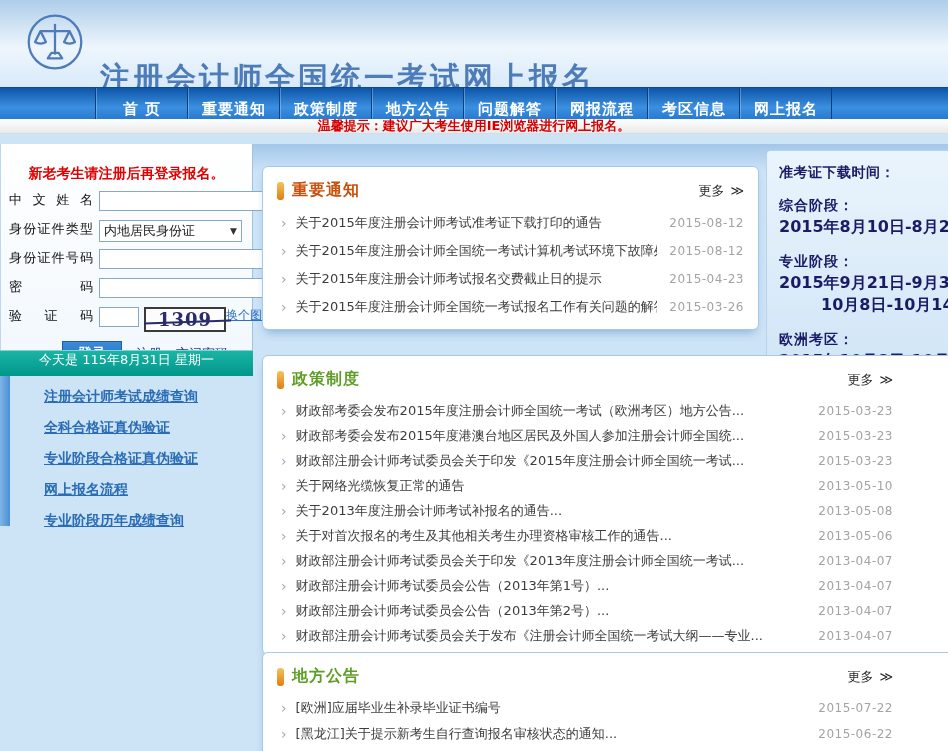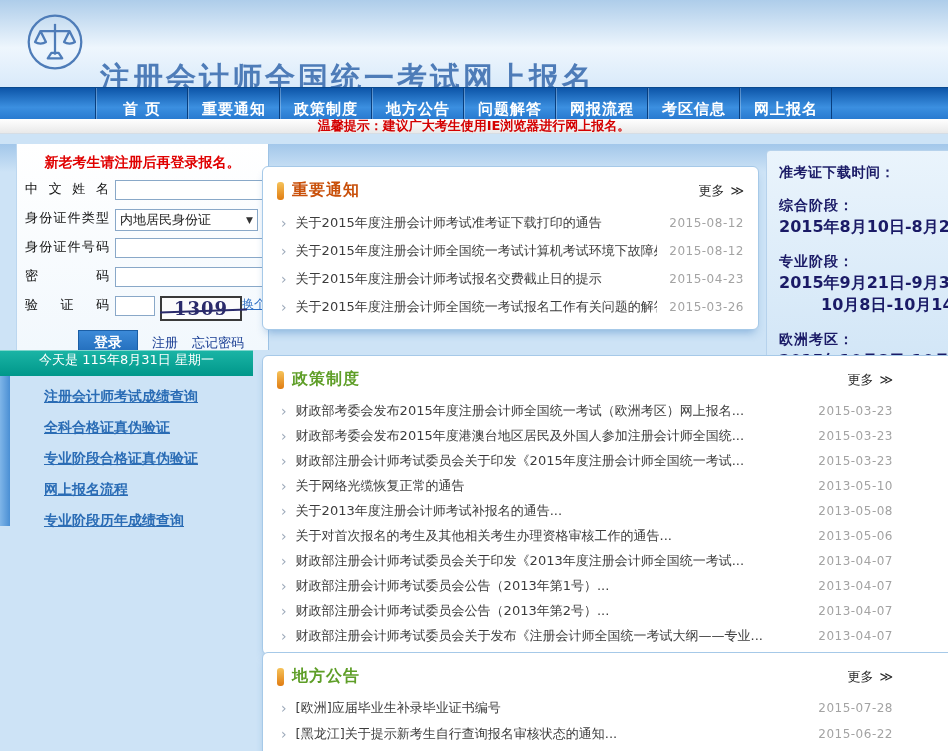--- a/index.html
+++ b/index.html
@@ -37,24 +37,24 @@
     position:absolute;left:0;top:119px;width:948px;height:15px;
     background:linear-gradient(180deg,#ffffff,#e9e9e9);
     border-bottom:1px solid #d5dde5;box-sizing:border-box;
     display:flex;align-items:center;justify-content:center;
     color:#d40000;font-size:13px;font-weight:bold;
   }
   .bgband{position:absolute;left:0;top:144px;width:948px;height:28px;
     background:linear-gradient(180deg,#a3c7ea,#cde3f6);}
   
   .login-panel{
-    position:absolute;left:16px;top:144px;width:253px;height:206px;box-sizing:border-box;
+    position:absolute;left:0;top:144px;width:253px;height:206px;box-sizing:border-box;
     background:linear-gradient(180deg,#ffffff 0%,#f2f8fd 100%);
     border-right:1px solid #9ec3e5;border-left:1px solid #bcd7ef;
-    padding-top:10px;
+    padding-top:21px;
   }
   .login-notice{text-align:center;color:#e00000;font-weight:bold;font-size:14px;margin-bottom:8px;}
   .frow{display:flex;align-items:flex-start;margin:0 10px 7px 8px;height:22px;}
   .flabel{
     width:84px;font-size:13px;color:#111;flex:none;
     text-align:justify;text-align-last:justify;margin-right:6px;
   }
   .tinput{flex:1;height:20px;border:1px solid #89a8c8;background:#fff;box-sizing:border-box;font-size:13px;padding:0 3px;}
   .selectbox{
     flex:1;height:22px;border:1px solid #89a8c8;background:#fff;box-sizing:border-box;
@@ -273,21 +273,21 @@
   <div class="phead">
     <span class="pbar"></span>
     <span class="ptitle green">政策制度</span>
     <a class="more">
       <span>更多</span>
       <span class="marrow">≫</span>
     </a>
   </div>
   <div class="item">
     <span class="arr">›</span>
-    <a class="ititle">财政部考委会发布2015年度注册会计师全国统一考试（欧洲考区）网上报名...</a>
+    <a class="ititle">财政部考委会发布2015年度注册会计师全国统一考试（欧洲考区）地方公告...</a>
     <span class="idate">2015-03-23</span>
   </div>
   <div class="item">
     <span class="arr">›</span>
     <a class="ititle">财政部考委会发布2015年度港澳台地区居民及外国人参加注册会计师全国统...</a>
     <span class="idate">2015-03-23</span>
   </div>
   <div class="item">
     <span class="arr">›</span>
     <a class="ititle">财政部注册会计师考试委员会关于印发《2015年度注册会计师全国统一考试...</a>
@@ -335,21 +335,21 @@
     <span class="pbar"></span>
     <span class="ptitle green">地方公告</span>
     <a class="more">
       <span>更多</span>
       <span class="marrow">≫</span>
     </a>
   </div>
   <div class="item">
     <span class="arr">›</span>
     <a class="ititle">[欧洲]应届毕业生补录毕业证书编号</a>
-    <span class="idate">2015-07-28</span>
+    <span class="idate">2015-07-22</span>
   </div>
   <div class="item">
     <span class="arr">›</span>
     <a class="ititle">[黑龙江]关于提示新考生自行查询报名审核状态的通知...</a>
     <span class="idate">2015-06-22</span>
   </div>
   <div class="item">
     
     
     

